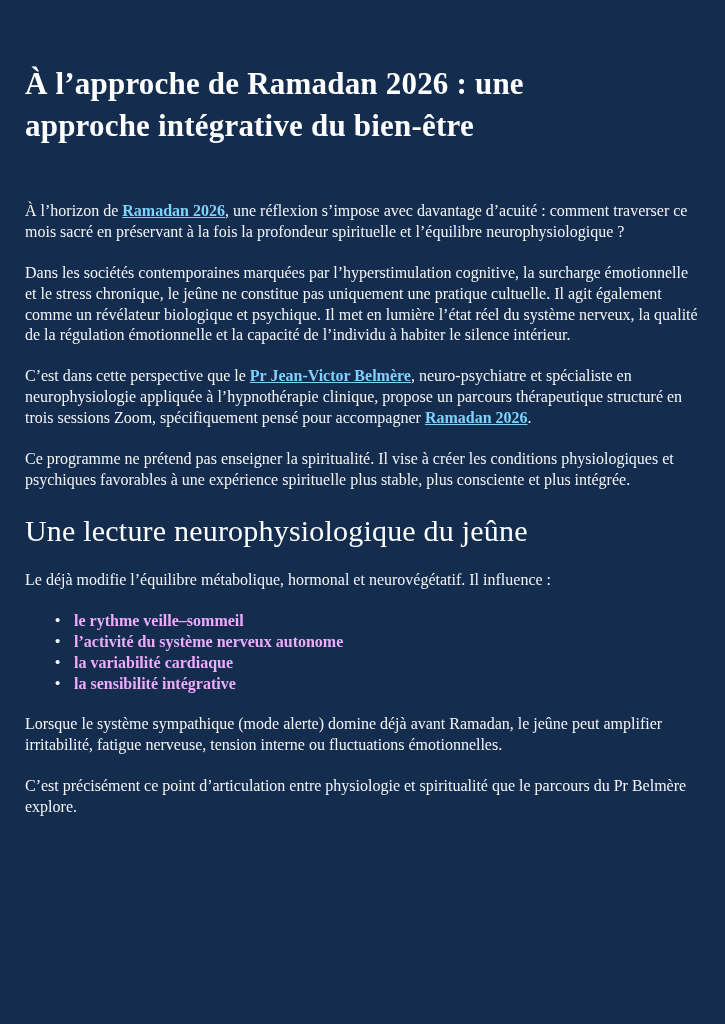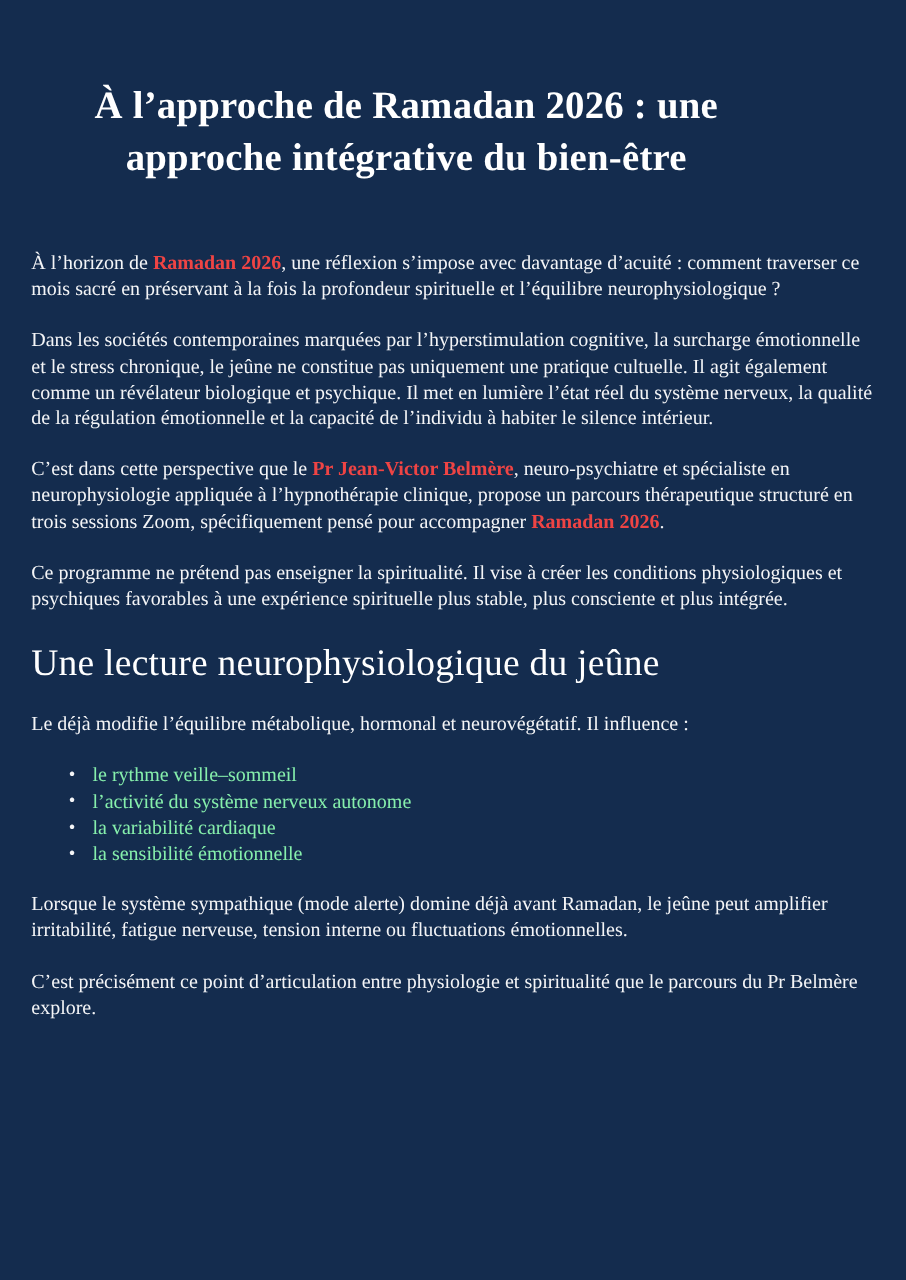--- a/index.html
+++ b/index.html
@@ -18,49 +18,49 @@
     padding: 63px 25px 20px 25px;
   }
   h1.title {
     margin: 0 0 54px 0;
     max-width: 600px;
     font-size: 31px;
     line-height: 1.35;
     font-weight: bold;
     color: #FFFFFF;
     letter-spacing: 0.2px;
-    text-align: center;
   }
   h2.subtitle {
     margin: 14px 0 20px 0;
     font-size: 30px;
     line-height: 1.3;
     font-weight: normal;
     color: #FFFFFF;
     letter-spacing: 0.2px;
   }
   p, .paras p {
     margin: 0 0 20px 0;
     max-width: 675px;
     font-size: 16px;
     line-height: 1.31;
     color: #F4F5F7;
   }
-  b { color: #ef4444; }
+  b { color: #7dd3fc; text-decoration: underline; }
   ul.bullets {
     margin: 12px 0 20px 0;
     padding: 0 0 0 30px;
     list-style: none;
   }
   ul.bullets li {
     position: relative;
     padding-left: 19px;
     font-size: 16px;
     line-height: 1.3;
-    color: #86efac;
+    color: #f0abfc;
+    font-weight: bold;
   }
   ul.bullets li::before {
     content: "\2022";
     position: absolute;
     left: 0;
     top: 0;
     font-size: 15px;
     color: #F4F5F7;
   }
 </style>
@@ -79,21 +79,21 @@
     </section>
 
   <h2 class="subtitle">Une lecture neurophysiologique du jeûne</h2>
 
   <p class="lead">Le déjà modifie l’équilibre métabolique, hormonal et neurovégétatif. Il influence :</p>
 
   <ul class="bullets">
       <li>le rythme veille–sommeil</li>
       <li>l’activité du système nerveux autonome</li>
       <li>la variabilité cardiaque</li>
-      <li>la sensibilité émotionnelle</li>
+      <li>la sensibilité intégrative</li>
     </ul>
 
   <section class="paras">
       <p><span>Lorsque le système sympathique (mode alerte) domine déjà avant Ramadan, le jeûne peut amplifier irritabilité, fatigue nerveuse, tension interne ou fluctuations émotionnelles.</span></p>
       <p><span>C’est précisément ce point d’articulation entre physiologie et spiritualité que le parcours du Pr Belmère explore.</span></p>
     </section>
 
 </main>
 
 </body></html>

